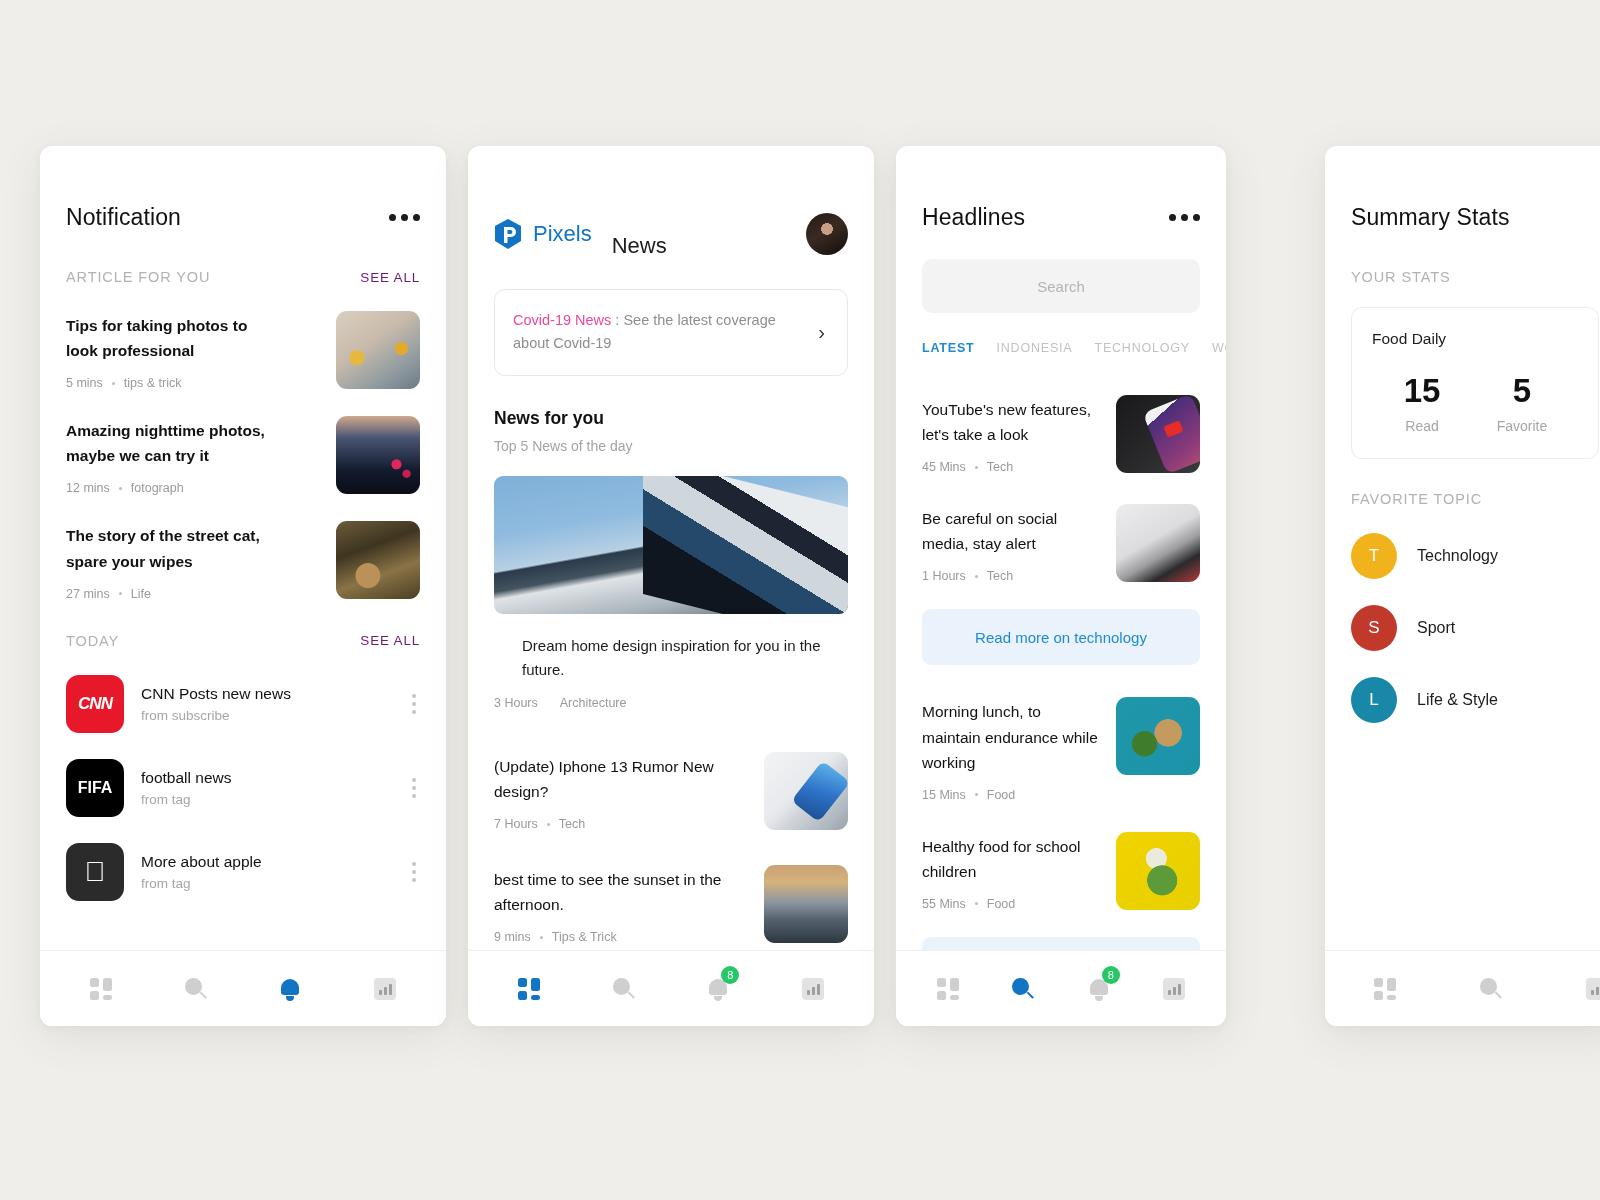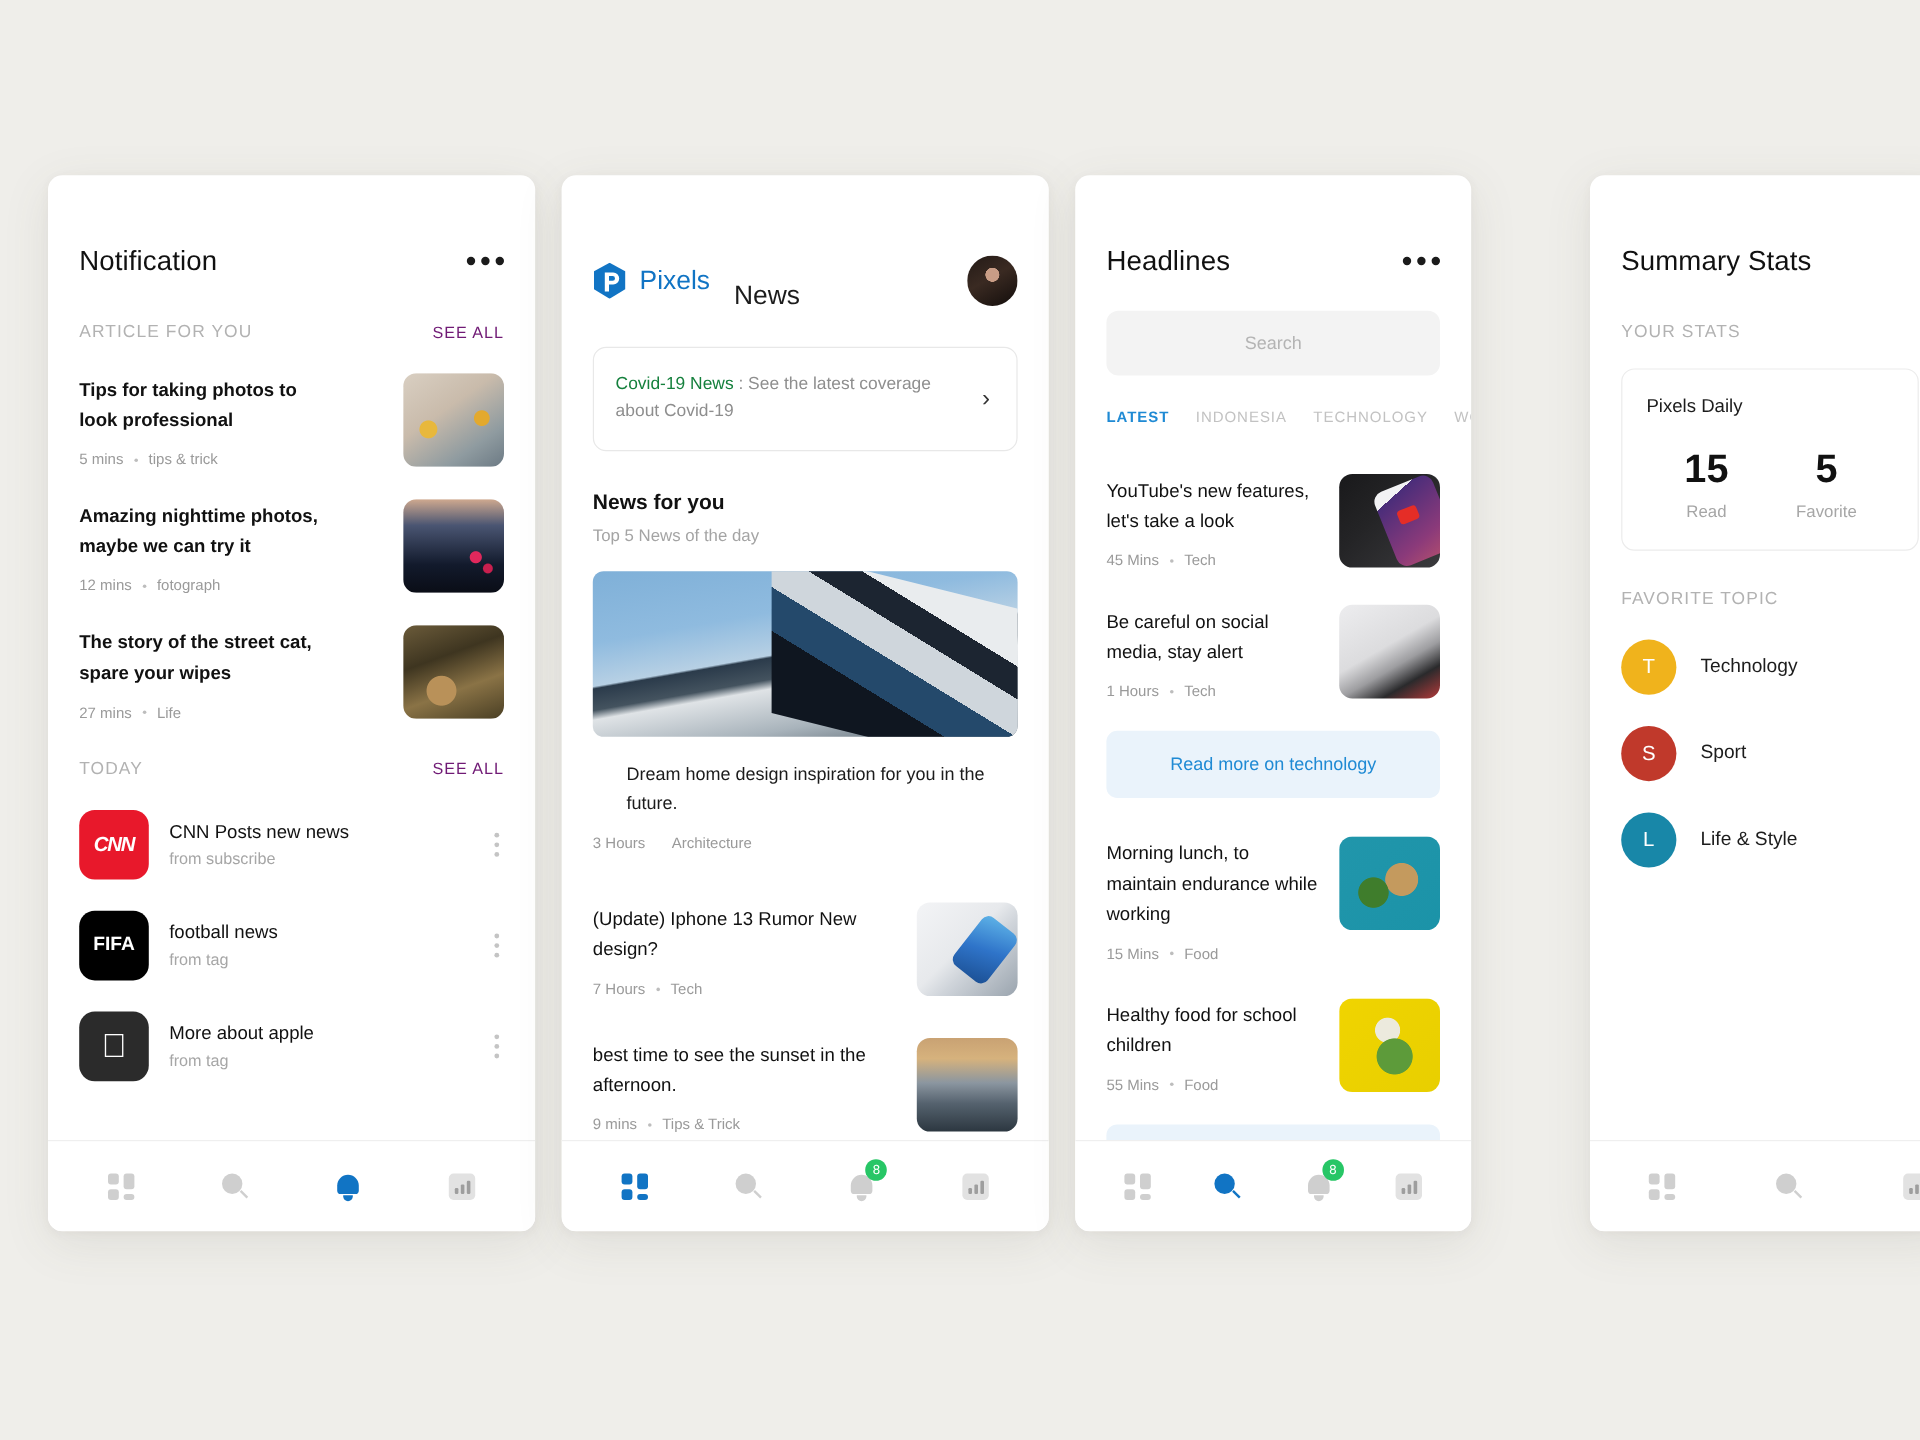--- a/index.html
+++ b/index.html
@@ -147,21 +147,21 @@
   .brand-name { font-size:22px; color:#1174c4; font-weight:400; }
   .brand-name2 { font-size:22px; color:#1c1c1c; font-weight:400; margin-left:9px;margin-top:25px; }
   .avatar { width:42px;height:42px;border-radius:50%;flex:0 0 auto;overflow:hidden;
       background: radial-gradient(circle at 50% 38%, #c99d86 0 17%, transparent 18%),
                   linear-gradient(150deg,#231a16 0%,#3a2a22 45%,#120d0b 100%); }
   .covid-card {
     margin: 30px 26px 0 26px; border:1px solid #e8e8e8; border-radius:11px;
     padding:19px 18px; display:flex; align-items:center; justify-content:space-between; gap:10px;
   }
   .covid-text { font-size:14.5px; line-height:1.62; color:#8e8e8e; }
-  .covid-text b { color:#15803d; font-weight:400; }
+  .covid-text b { color:#ec4899; font-weight:400; }
   .chev { font-size:20px; color:#333; padding-right:4px; }
   .nfy-title { font-size:17.5px; font-weight:700; color:#111; margin-top:32px; }
   .nfy-sub { font-size:14px; color:#a4a4a4; margin-top:9px; }
   .hero { margin-top:22px; width:100%; height:138px; border-radius:9px; overflow:hidden;
       background: linear-gradient(170deg,#7fb0d8 0%,#8fbbdf 30%,#b7d0e4 48%, #2b3b4b 49%, #44535f 58%, #dfe3e6 62%, #a8b3bb 80%, #4e5b66 100%);
       position:relative; }
   .hero:after{content:"";position:absolute;left:42%;top:8%;width:70%;height:100%;
       background:linear-gradient(200deg,#e9ecee 0 28%,#1c2531 28% 40%,#cfd6dc 40% 54%,#24496b 54% 70%,#0f1620 70%);
       transform:skewY(14deg);}
   .hero-cap { font-size:15px; color:#1c1c1c; line-height:1.6; margin-top:20px;margin-left:28px; }
@@ -539,21 +539,21 @@
       <div class="screen-head">
         <div class="screen-title">Summary Stats</div>
       </div>
 
       <div class="pad">
         <div class="section-head">
           <div class="section-label">YOUR STATS</div>
         </div>
 
         <div class="stats-card">
-          <div class="stats-card-title">Pixels Daily</div>
+          <div class="stats-card-title">Food Daily</div>
           <div class="stat-row">
             <div class="stat">
               <div class="num">15</div>
               <div class="cap">Read</div>
             </div>
             <div class="stat">
               <div class="num">5</div>
               <div class="cap">Favorite</div>
             </div>
           </div>

